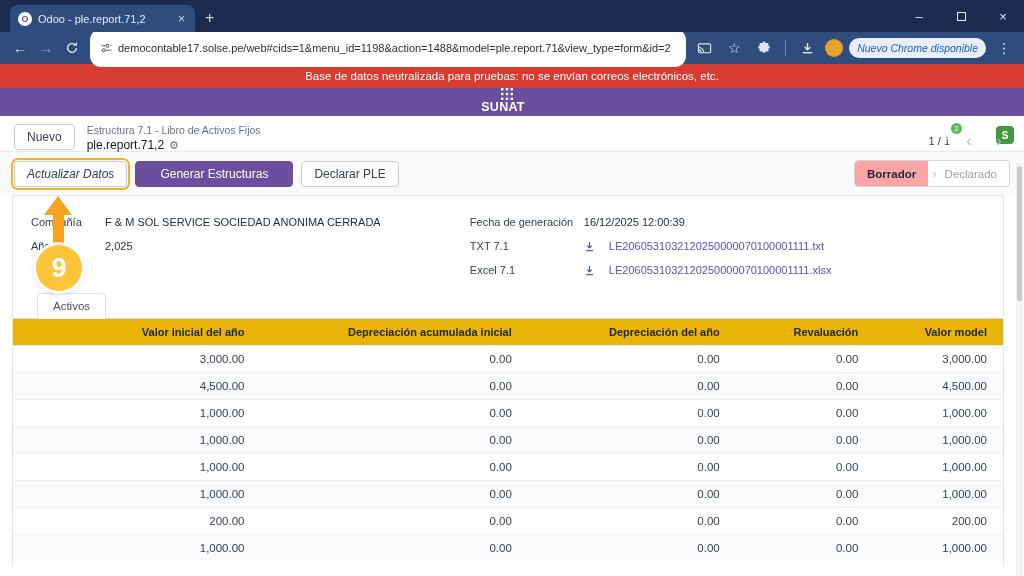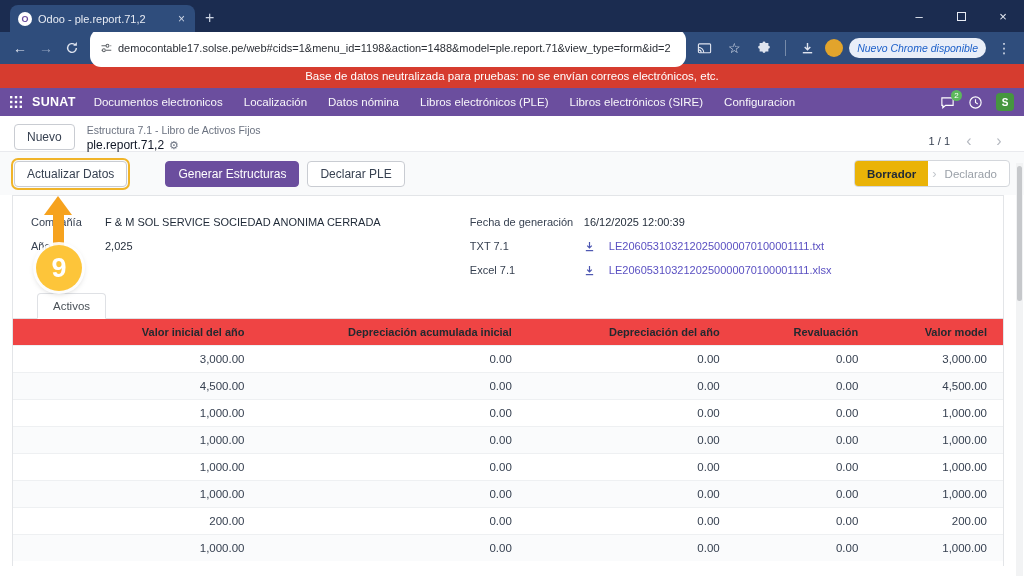--- a/index.html
+++ b/index.html
@@ -26,21 +26,21 @@
   .url-text { font-size:11px; color:#2b2f36; white-space:nowrap; overflow:hidden; }
   .tb-right { margin-left:auto; display:flex; align-items:center; gap:6px; }
   .tb-divider { width:1px; height:16px; background:rgba(255,255,255,.35); margin:0 3px; }
   .profile-avatar { width:18px; height:18px; border-radius:50%; background:#e2a42c; flex:none; }
   .chrome-pill { background:#e9eef8; color:#1b5fc9; font-size:10.5px; padding:4px 8px; border-radius:12px; white-space:nowrap;font-style:italic; }
 
   
   .banner { height:24px; background:#d63c2f; color:#fff; display:flex; align-items:center; justify-content:center; font-size:11.5px; }
 
   
-  .onav { height:28px; background:#6b4e9e; display:flex; align-items:center; padding:0 10px; color:#fff; }
+  .onav { height:28px; background:#6b4e9e; display:flex; align-items:center; padding:0 10px; color:#fff;flex-direction:column; }
   .apps-btn { margin-right:10px; display:flex; }
   .brand { font-weight:bold; font-size:12.5px; letter-spacing:.3px; margin-right:18px; }
   .onav-menu { display:flex; gap:21px; }
   .nav-item { font-size:11.5px; opacity:.95; white-space:nowrap; }
   .onav-right { margin-left:auto; display:flex; align-items:center; gap:13px; }
   .msg-wrap { position:relative; display:flex; }
   .badge { position:absolute; top:-5px; right:-7px; background:#5cb85c; color:#fff; border-radius:50%; font-size:8px; width:11px; height:11px; display:flex; align-items:center; justify-content:center; }
   .user-avatar { width:18px; height:18px; border-radius:4px; background:#46963f; color:#fff; font-size:10px; display:flex; align-items:center; justify-content:center; font-weight:bold; }
 
   
@@ -49,45 +49,45 @@
   .crumbs { margin-left:12px; line-height:1.3; }
   .crumb-top { font-size:10.5px; color:#6b7280; }
   .crumb-cur { font-size:12px; color:#111827; display:flex; align-items:center; gap:5px; }
   .gear { color:#6b7280; font-size:11px; }
   .pager { margin-left:auto; display:flex; align-items:center; gap:8px; padding-top:6px; }
   .pager-count { font-size:11px; color:#374151; }
   .pager-btn { width:22px; height:22px; display:flex; align-items:center; justify-content:center; color:#b6bac1; font-size:16px; }
 
   
   .action-row { background:#f9fafb; display:flex; align-items:center; gap:8px; padding:8px 14px; height:43px; }
-  .btn-primary { background:#6b4e9e; border:1px solid #6b4e9e; color:#fff; border-radius:4px; padding:5px 12px; font-size:12px; font-weight:500;margin-left:30px; }
-  .highlighted { outline:2px solid #f0b429; outline-offset:1px; border-radius:4px; }
+  .btn-primary { background:#6b4e9e; border:1px solid #6b4e9e; color:#fff; border-radius:4px; padding:5px 24px; font-size:12px; font-weight:500; }
+  .highlighted { outline:2px solid #f0b429; outline-offset:1px; border-radius:4px;font-style:italic; }
   .statusbar { margin-left:auto; display:flex; align-items:center; border:1px solid #d4d7dc; border-radius:4px; background:#fff; overflow:hidden; height:27px; }
-  .status-active { padding:0 12px; font-size:11.5px; font-weight:bold; color:#1f2937; background:#eab308; height:100%; display:flex; align-items:center; }
+  .status-active { padding:0 12px; font-size:11.5px; font-weight:bold; color:#1f2937; background:#fca5a5; height:100%; display:flex; align-items:center; }
   .status-sep { color:#c3c7cd; font-size:13px; padding:0 4px; }
   .status-inactive { padding:0 12px 0 4px; font-size:11.5px; color:#9aa0a8; }
 
   
   .sheet { margin:0 20px 0 12px; background:#fff; border:1px solid #e3e5e8; border-bottom:none; height:371px; overflow:hidden; }
   .fields { display:flex; padding:20px 18px 0; }
   .col-l { width:46%; }
   .col-r { width:54%; }
   .frow { display:flex; align-items:center; margin-bottom:12px; font-size:11px; }
   .flabel { color:#374151; font-weight:500; flex:none; }
   .col-l .flabel { width:74px; }
   .col-r .flabel { width:114px; }
   .fvalue { color:#1f2937; }
   .flink { color:#5a50c2; display:flex; align-items:center; gap:14px; }
 
   .notebook { margin-top:4px; padding-left:24px; border-bottom:1px solid #dfe1e5; position:relative; }
   .tab-active { display:inline-block; padding:6px 15px; font-size:11.5px; color:#495057; background:#fff; border:1px solid #dfe1e5; border-bottom-color:#fff; border-radius:4px 4px 0 0; position:relative; top:1px; }
 
   
   table.assets { width:100%; border-collapse:collapse; }
-  .assets thead th { background:#ef4444; font-size:11px; font-weight:bold; color:#24292f; text-align:right; padding:7px 16px 7px 4px; white-space:nowrap; }
+  .assets thead th { background:#eab308; font-size:11px; font-weight:bold; color:#24292f; text-align:right; padding:7px 16px 7px 4px; white-space:nowrap; }
   .assets tbody td { font-size:11.5px; color:#374151; text-align:right; padding:7px 16px 7px 4px; border-top:1px solid #eef0f2; }
   .assets tbody tr:nth-child(even) { background:#fafbfc; }
 
   
   .scrollbar { position:absolute; right:1px; top:163px; bottom:0; width:7px; background:#f2f3f4; }
   .scroll-thumb { margin:3px auto 0; width:5px; height:135px; background:#c6c8cb; border-radius:3px; }
 
   
   .annot-head { position:absolute; left:44px; top:196px; width:0; height:0; border-left:14px solid transparent; border-right:14px solid transparent; border-bottom:19px solid #f6a21e; z-index:50; }
   .annot-stem { position:absolute; left:53px; top:213px; width:11px; height:36px; background:#f6a21e; z-index:50; }

